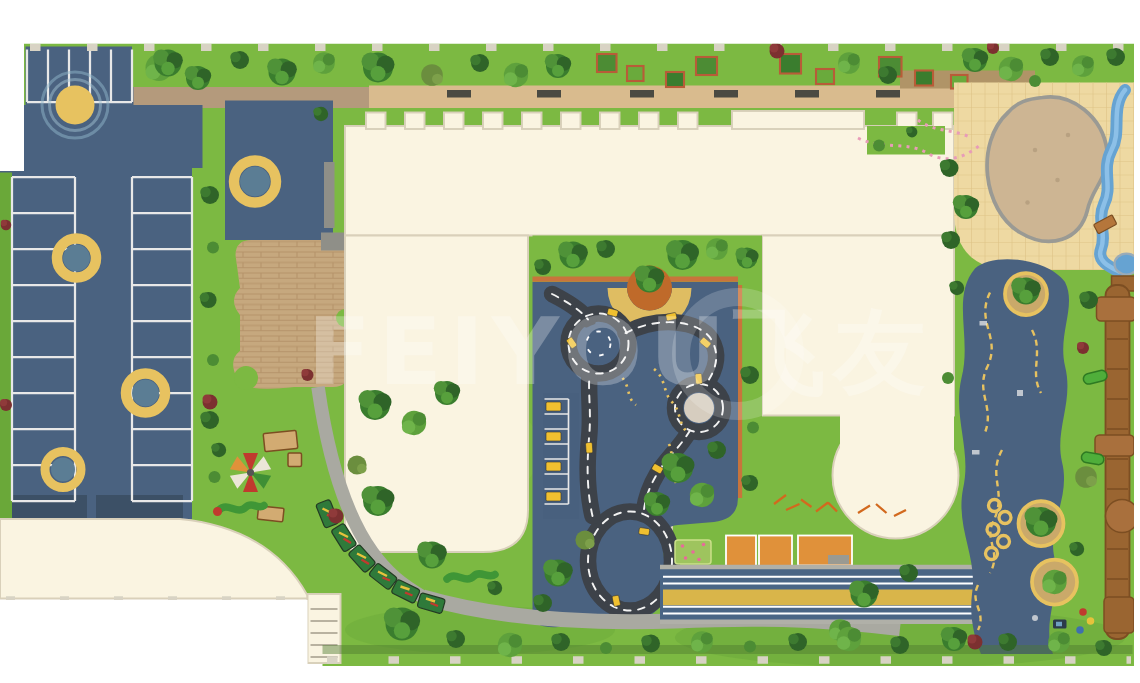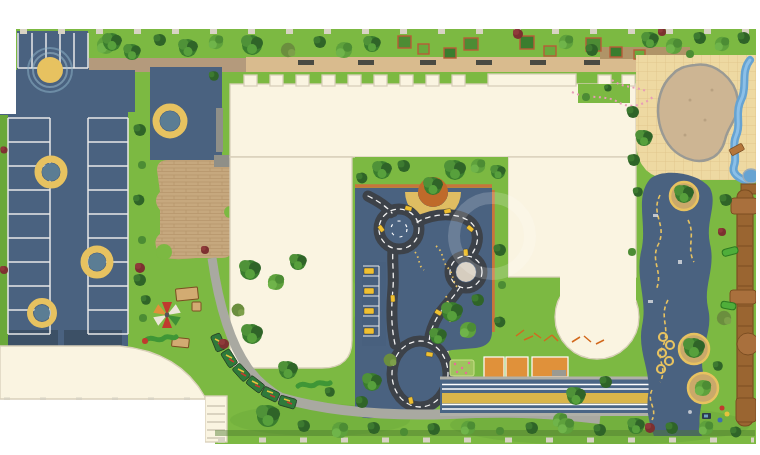--- a/index.html
+++ b/index.html
@@ -466,13 +466,14 @@
     <rect x="0" y="0" width="760" height="29"></rect>
     <rect x="0" y="0" width="16" height="114"></rect>
     <rect x="756" y="0" width="4" height="455"></rect>
     <rect x="0" y="400" width="205" height="55"></rect>
     <rect x="0" y="444" width="760" height="11"></rect>
   </g>
 
   <circle cx="492" cy="236" r="38" fill="none" stroke="rgba(255,255,255,0.18)" stroke-width="12"></circle>
 </svg>
 
+<div id="watermark">FEIYOU飞友</div>
 </div>
 
 </body></html>

